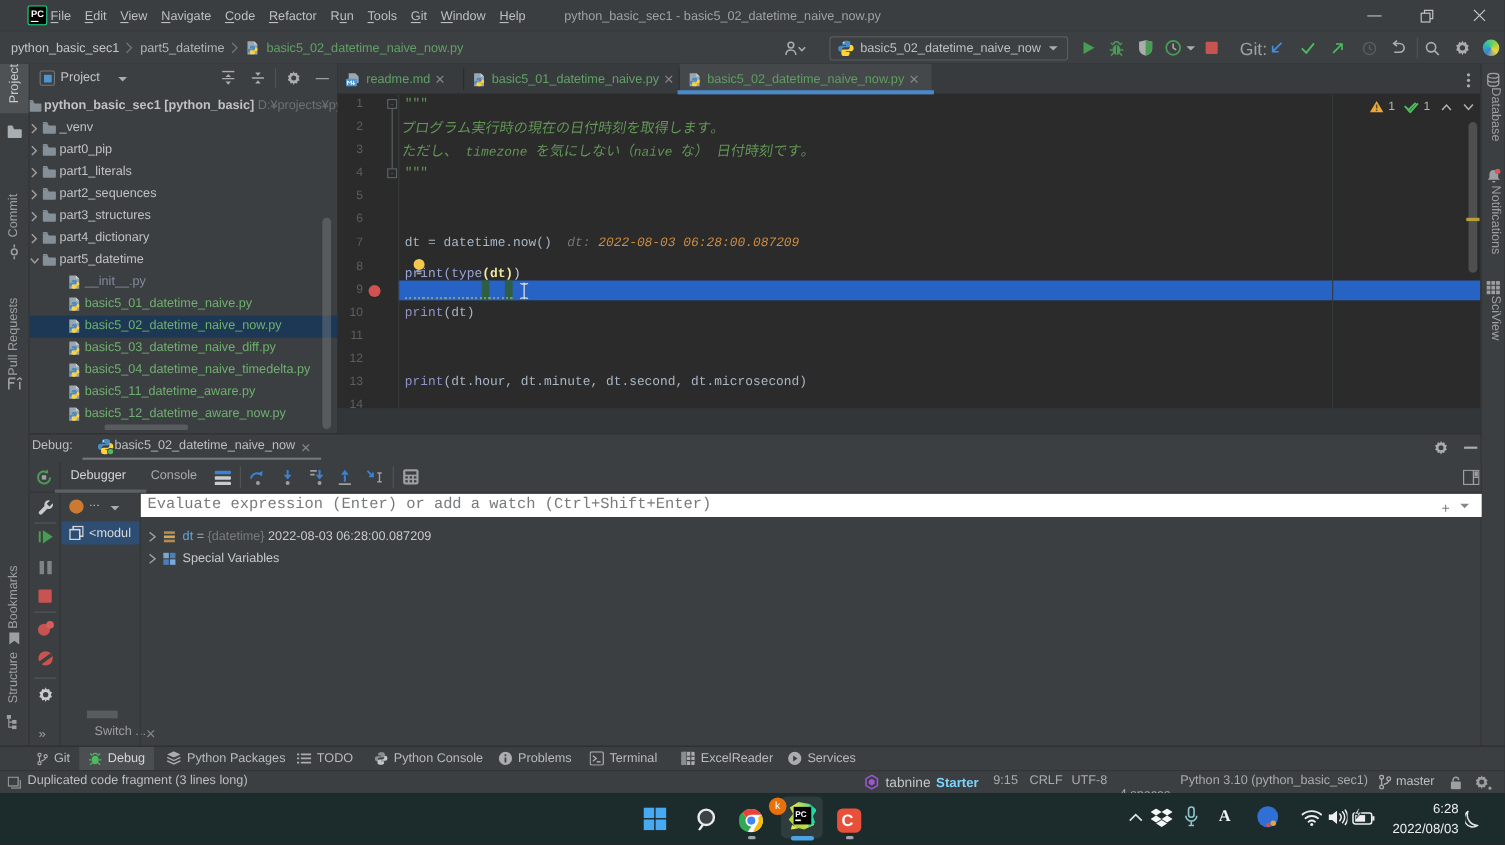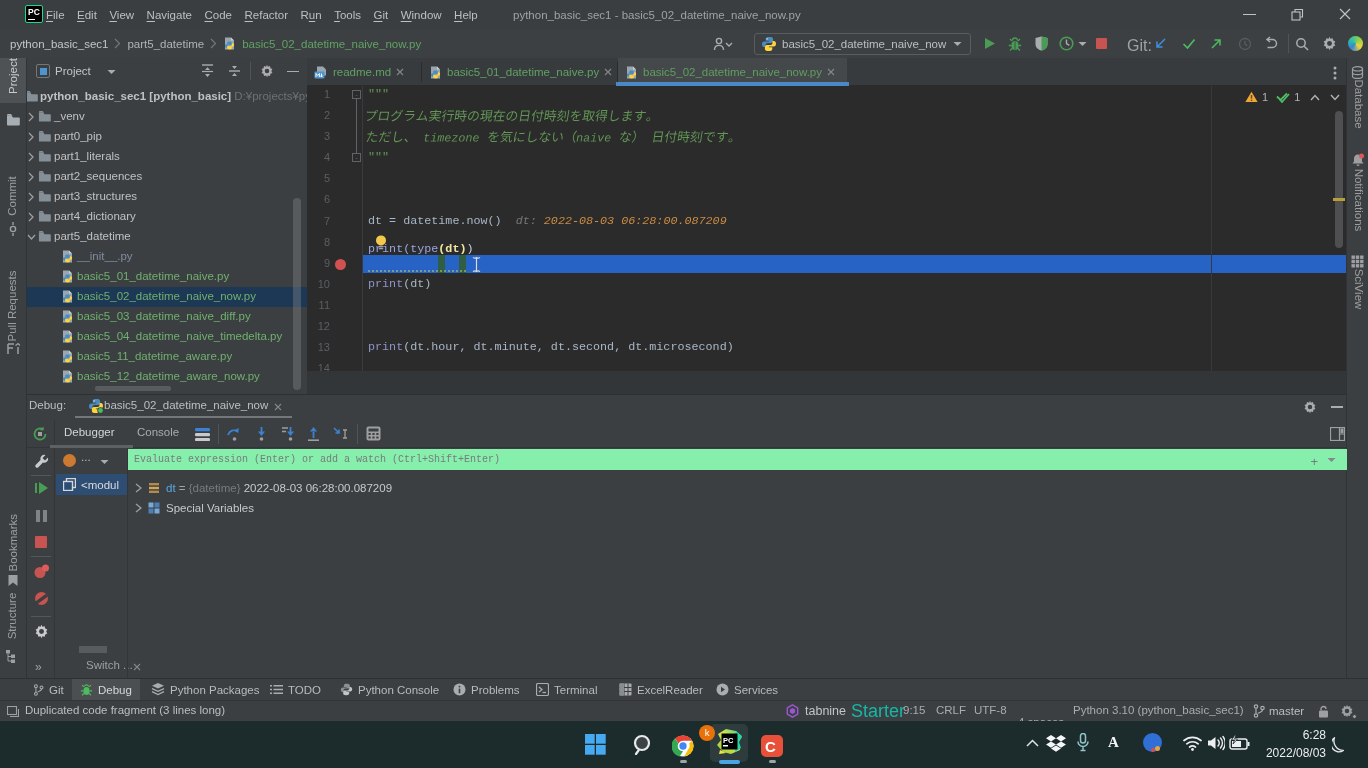--- a/index.html
+++ b/index.html
@@ -615,21 +615,21 @@
       <span style="color:#d8dadc">&lt;modul</span>
     </div>
     <div class="abs" style="left:23px;top:198px;width:28px;height:7px;background:#595c5e"></div>
     <div class="abs" style="left:30px;top:211px;color:#9d9fa1;white-space:nowrap">Switch&nbsp;...</div>
     <svg class="abs" style="left:77px;top:215px" width="8" height="8" viewBox="0 0 8 8">
         <path d="M1 1l6 6M7 1L1 7" stroke="#85878a" stroke-width="1.1"></path>
       </svg>
   </div>
 
   <div class="abs" style="left:100px;top:53px;width:1219px;height:231px;border-left:1px solid #323639">
-    <div class="abs mono" style="left:0;top:1px;width:1219px;height:21px;background:#86efac;color:#787b7d;font-size:10px;line-height:21px;padding-left:6px">Evaluate expression (Enter) or add a watch (Ctrl+Shift+Enter)</div>
+    <div class="abs mono" style="left:0;top:1px;width:1219px;height:21px;background:#ffffff;color:#787b7d;font-size:14px;line-height:21px;padding-left:6px">Evaluate expression (Enter) or add a watch (Ctrl+Shift+Enter)</div>
     <div class="abs" style="right:28px;top:6px;color:#787b7d;font-size:13px">+</div>
     <svg class="abs" style="right:10px;top:9px" width="9" height="6" viewBox="0 0 9 6">
         <path d="M0.5 1l4 4 4-4z" fill="#85878a"></path>
       </svg>
     <div class="abs r" style="left:0;top:30px;height:20px;gap:6px">
       <svg style="margin-left:7px" width="7" height="10" viewBox="0 0 7 10">
           <path d="M1 1l5 4-5 4" stroke="#9d9fa1" fill="none" stroke-width="1.3"></path>
         </svg>
       <svg width="12" height="12" viewBox="0 0 12 12">
           <rect x="1" y="1" width="10" height="2.4" fill="#b48a4e"></rect>
@@ -701,21 +701,21 @@
       <rect x="0.5" y="0.5" width="9" height="8" fill="none" stroke="#9d9fa1" stroke-width="1.1"></rect>
       <path d="M3 10.5h8.5V3" fill="none" stroke="#9d9fa1" stroke-width="1.1"></path>
     </svg>
   <div class="abs" style="left:25px;top:3px;color:#bcbec0">Duplicated code fragment (3 lines long)</div>
   <div class="abs r" style="left:786px;top:0;height:20px;gap:0">
     <svg width="13" height="14" viewBox="0 0 13 14">
         <path d="M6.5 0.8l5.2 3v6.4l-5.2 3-5.2-3V3.8z" fill="none" stroke="#9b57d3" stroke-width="1.4"></path>
         <path d="M6.5 4l2.6 1.5v3L6.5 10 3.9 8.5v-3z" fill="#9b57d3"></path>
       </svg>
     <span style="color:#c3c5c7;font-size:12.5px;margin-left:6px">tabnine</span>
-    <span style="color:#14b8a6;font-size:18px;font-weight:normal;margin-left:5px">Starter</span>
+    <span style="color:#7dd3fc;font-size:12px;font-weight:bold;margin-left:5px">Starter</span>
   </div>
   <div class="abs" style="left:903px;top:3px;color:#a9abad">9:15</div>
   <div class="abs" style="left:936px;top:3px;color:#a9abad">CRLF</div>
   <div class="abs" style="left:974px;top:3px;color:#a9abad">UTF-8</div>
   <div class="abs" style="left:1018px;top:15px;color:#a9abad">4 spaces</div>
   <div class="abs" style="left:1073px;top:3px;color:#a9abad">Python 3.10 (python_basic_sec1)</div>
   <div class="abs r" style="left:1253px;top:0;height:20px;gap:4px">
       <span>
         <svg width="12" height="14" viewBox="0 0 12 14">
           <circle cx="3" cy="2.5" r="1.7" fill="none" stroke="#aaacae" stroke-width="1.2"></circle>

